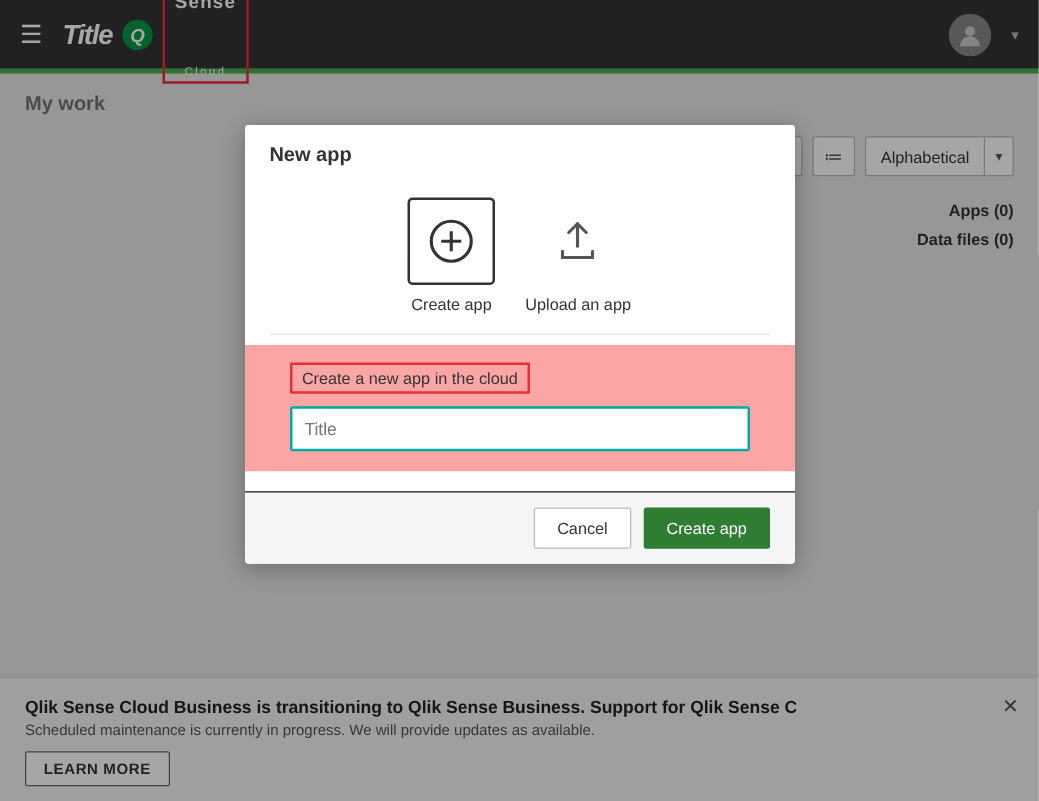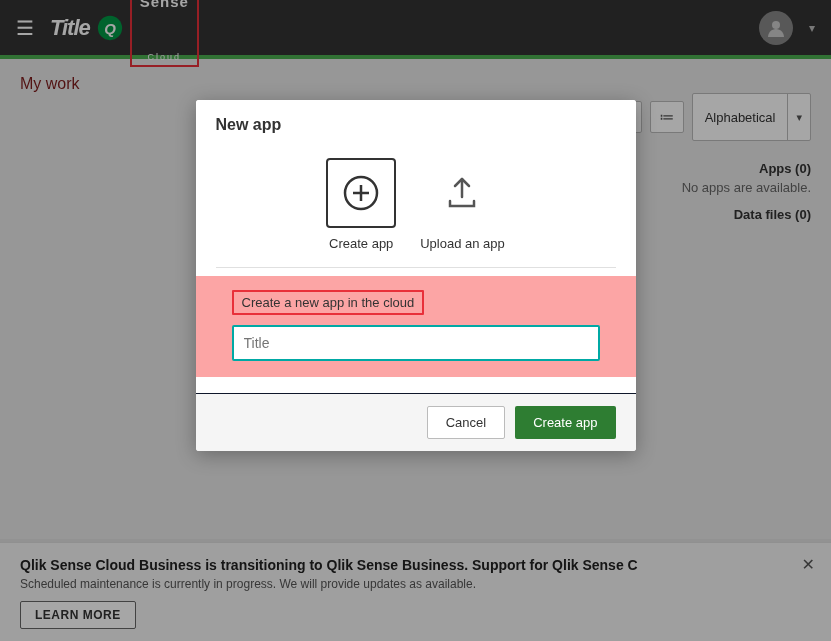--- a/index.html
+++ b/index.html
@@ -71,22 +71,23 @@
     }
 
     
     .main {
       background: #e8e8e8;
       min-height: 480px;
       padding: 16px 20px;
     }
     .page-title {
       font-size: 16px;
-      font-weight: 400;
-      color: #7f1d1d;
+      font-weight: 700;
+      color: #737373;
+      margin-bottom: 16px;
     }
     .toolbar {
       display: flex;
       align-items: center;
       justify-content: flex-end;
       gap: 8px;
       margin-bottom: 20px;
     }
     .btn {
       padding: 6px 14px;
@@ -110,21 +111,21 @@
       font-size: 15px;
       color: #555;
     }
     .sort-dropdown {
       display: flex;
       align-items: center;
       border: 1px solid #bbb;
       background: #fff;
       border-radius: 2px;
       overflow: hidden;
-      height: 48px;
+      height: 32px;
     }
     .sort-label {
       padding: 0 12px;
       font-size: 13px;
       color: #333;
       border-right: 1px solid #bbb;
       height: 100%;
       display: flex;
       align-items: center;
     }
@@ -348,21 +349,20 @@
       <span>≔</span>
     </div>
     <div class="sort-dropdown">
       <span class="sort-label">Alphabetical</span>
       <span class="sort-chevron">▾</span>
     </div>
   </div>
 
   <div class="content-section">
     <div class="section-title">Apps (0)</div>
-    <div class="section-empty">No apps are available.</div>
   </div>
   <div class="content-section">
     <div class="section-title">Data files (0)</div>
   </div>
 </div>
 
 <div class="overlay">
   <div class="dialog">
     <div class="dialog-header">
       <span class="dialog-title">New app</span>

